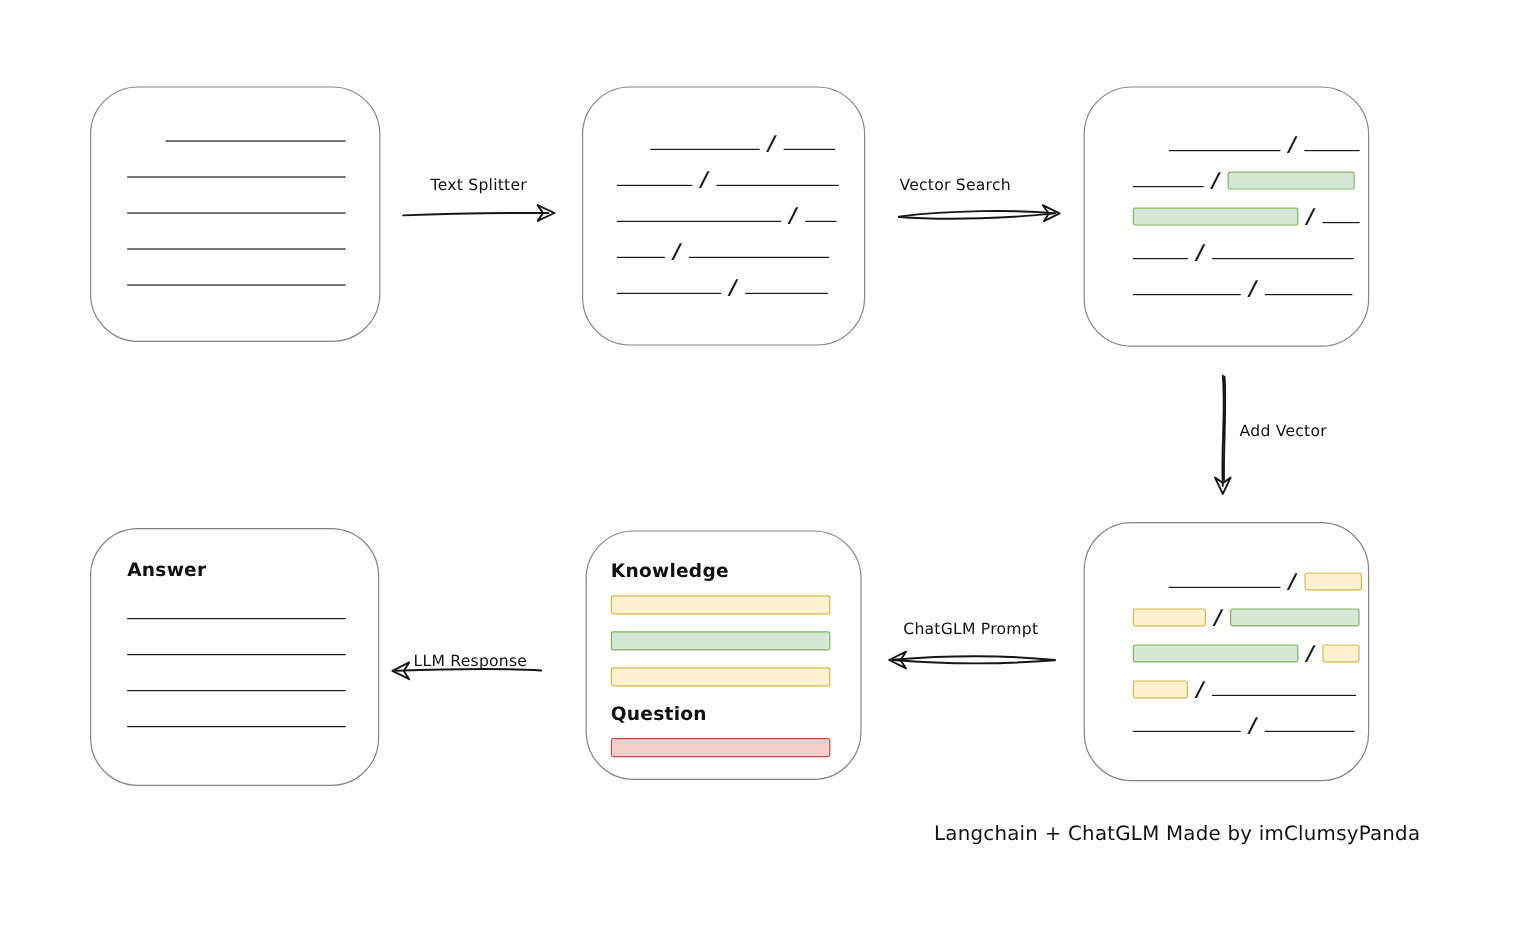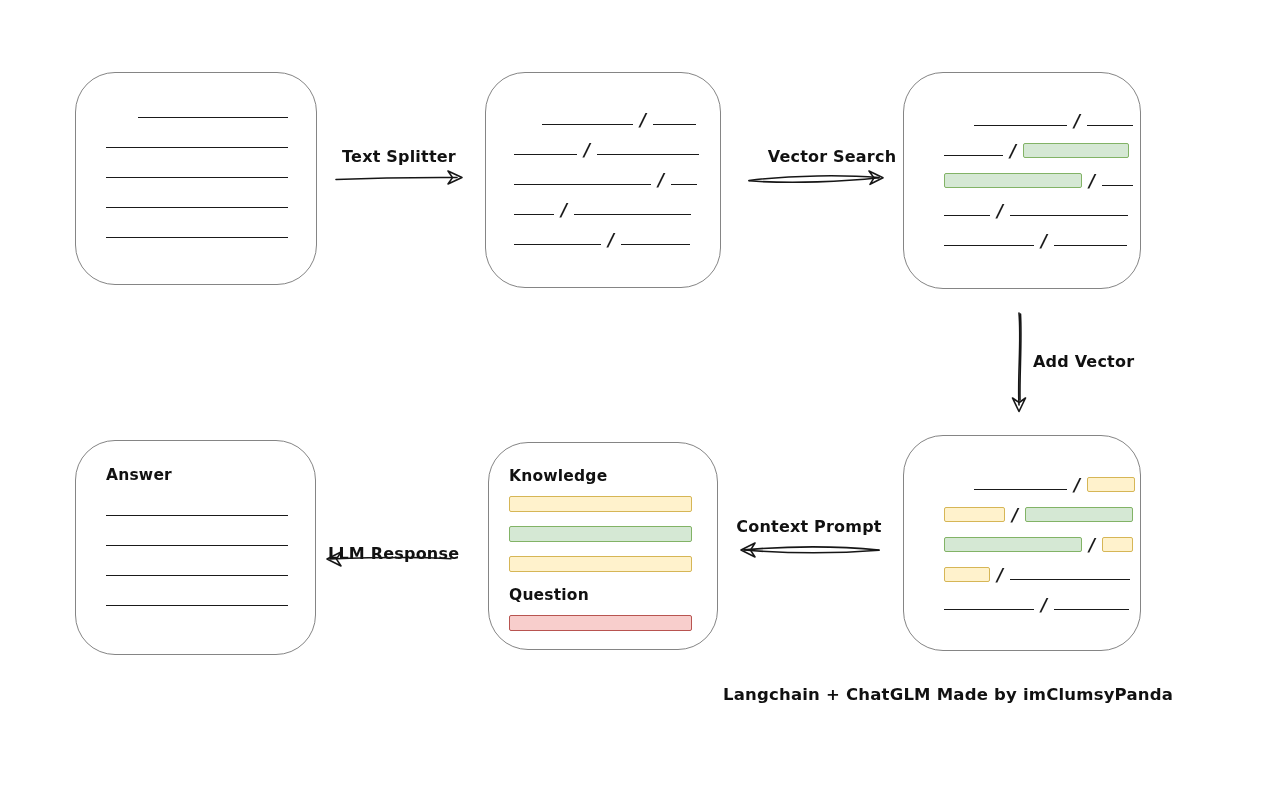--- a/index.html
+++ b/index.html
@@ -30,29 +30,29 @@
 
   .node-label{font-size:15.5px;font-weight:600;letter-spacing:.2px;height:20px}
   .bars{display:flex;flex-direction:column;gap:14px;margin-top:9px}
   .bigbar{width:183px;height:16px;border-radius:2px}
   .bigbar.yellow{background:var(--yellow-fill);border:1.3px solid var(--yellow-border)}
   .bigbar.green{background:var(--green-fill);border:1.3px solid var(--green-border)}
   .bigbar.red{background:var(--red-fill);border:1.3px solid var(--red-border)}
   #prompt-node .q-label{margin-top:14px}
   #answer-node .answer-lines{margin-top:3px}
 
-  .arrow-label{position:absolute;font-size:16px;font-weight:700;letter-spacing:.2px;white-space:nowrap}
+  .arrow-label{position:absolute;font-size:13px;font-weight:400;letter-spacing:.2px;white-space:nowrap}
   .center{text-align:center}
   #text-splitter-label{left:333px;top:147px;width:132px}
-  #vector-search-label{left:764px;top:147px;width:136px}
+  #vector-search-label{left:728px;top:147px;width:136px}
   #add-context-label{left:1033px;top:352px}
   #generate-prompt-label{left:733px;top:517px;width:152px}
   #llm-response-label{left:328px;top:544px;width:128px}
 
-  #caption{position:absolute;left:723px;top:685px;width:480px;text-align:left;font-size:16.5px;font-weight:700;letter-spacing:.2px}
+  #caption{position:absolute;left:741px;top:685px;width:480px;text-align:center;font-size:16.5px;font-weight:400;letter-spacing:.2px}
 
   svg.arrows{position:absolute;left:0;top:0;pointer-events:none}
 </style>
 </head>
 <body>
 
 <div class="canvas">
 
   <div class="node" id="document-node">
     <div>
@@ -191,21 +191,21 @@
       </div>
     <div class="node-label q-label">Question</div>
     <div class="bars">
         <div class="bigbar red"></div>
       </div>
   </div>
 
   <div class="arrow-label center" id="text-splitter-label">Text Splitter</div>
   <div class="arrow-label center" id="vector-search-label">Vector Search</div>
   <div class="arrow-label" id="add-context-label">Add Vector</div>
-  <div class="arrow-label center" id="generate-prompt-label">Context Prompt</div>
+  <div class="arrow-label center" id="generate-prompt-label">ChatGLM Prompt</div>
   <div class="arrow-label center" id="llm-response-label">LLM Response</div>
 
   <div id="caption">Langchain + ChatGLM Made by imClumsyPanda</div>
 
   <svg class="arrows" width="1262" height="792" viewBox="0 0 1262 792">
     <g stroke="#161616" stroke-width="1.6" fill="none" stroke-linecap="round" stroke-linejoin="round">
 
       <g>
         <path d="M336,179.5 C372,178 420,177.3 457,177.5"></path>
         <path d="M448,171 L462,177.5 L448,184 L452.5,177.6 Z"></path>

